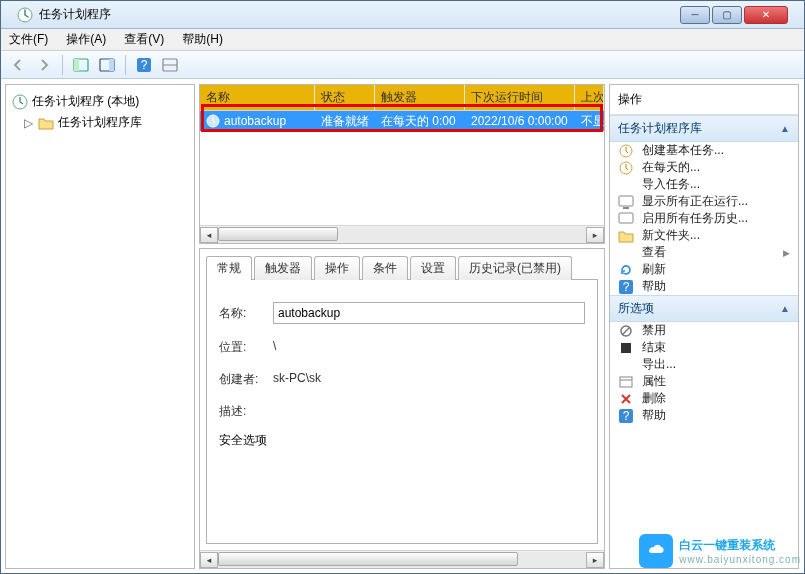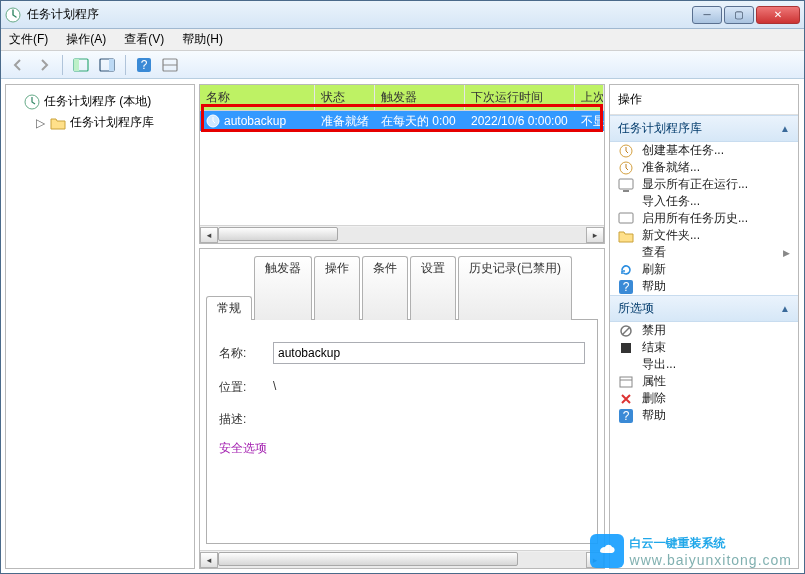--- a/index.html
+++ b/index.html
@@ -1,89 +1,89 @@
 <!DOCTYPE html>
 <html><head>
 <meta charset="utf-8">
 <style>
 * { box-sizing: border-box; margin: 0; padding: 0; font-family: "Microsoft YaHei", "SimSun", Tahoma, sans-serif; font-size: 12px; }
 body { background: #fff; width: 805px; height: 574px; overflow: hidden; position: relative; }
 
 
 .window { width: 805px; height: 574px; border: 1px solid #4a6a8a; background: #fff; display: flex; flex-direction: column; }
-.titlebar { height: 28px; background: linear-gradient(#eaf3fb, #d6e6f6); display: flex; align-items: center; padding: 0 4px; border-bottom: 1px solid #a0b8d0; }
+.titlebar { height: 28px; background: linear-gradient(#eaf3fb, #d6e6f6); display: flex; align-items: center; padding: 0 16px; border-bottom: 1px solid #a0b8d0; }
 .titlebar-icon { width: 16px; height: 16px; margin-right: 6px; display: inline-block; }
 .titlebar-title { flex: 1; color: #000; }
 .winbtns { display: flex; gap: 2px; }
 .winbtn { width: 30px; height: 18px; border: 1px solid #5a7090; border-radius: 3px; background: linear-gradient(#d9e7f7,#a9c3e0); display: flex; align-items: center; justify-content: center; font-size: 10px; color: #2a3a50; }
 .winbtn.close { background: linear-gradient(#e77,#c33); color: #fff; border-color: #a33; width: 44px; }
 
 
 .menubar { height: 22px; background: #f0f0f0; border-bottom: 1px solid #d0d0d0; display: flex; align-items: center; padding: 0 6px; gap: 14px; }
 .menu-item { color: #000; padding: 2px 2px; }
 
 
 .toolbar { height: 28px; background: linear-gradient(#f7fbff,#e2eefb); border-bottom: 1px solid #b8cee0; display: flex; align-items: center; padding: 0 6px; gap: 4px; }
 .tb-btn { width: 22px; height: 22px; border: 1px solid transparent; border-radius: 2px; display: flex; align-items: center; justify-content: center; }
 .tb-sep { width: 1px; height: 20px; background: #b0c4da; margin: 0 3px; }
 
 
 .main { flex: 1; display: flex; min-height: 0; border-top: 1px solid #fff; }
 
 
-.tree-pane { width: 190px; border: 1px solid #b9b9b9; margin: 4px 2px 4px 4px; background: #fff; padding: 6px 16px; }
+.tree-pane { width: 190px; border: 1px solid #b9b9b9; margin: 4px 2px 4px 4px; background: #fff; padding: 6px 4px; }
 .tree-row { display: flex; align-items: center; gap: 4px; padding: 2px 2px; }
 .tree-row.child { margin-left: 12px; }
 .expander { width: 10px; color: #666; }
 
 
 .center-pane { width: 406px; margin: 4px 2px; display: flex; flex-direction: column; gap: 4px; min-height: 0; }
 
 
 .list-box { border: 1px solid #b9b9b9; background: #fff; height: 160px; display: flex; flex-direction: column; }
-.list-header { display: flex; background: #bef264; border-bottom: 1px solid #d4d4d4; }
+.list-header { display: flex; background: #eab308; border-bottom: 1px solid #d4d4d4; }
 .list-header .col { padding: 4px 6px; border-right: 1px solid #e6e6e6; color: #333; white-space: nowrap; overflow: hidden; }
 .list-body { flex: 1; overflow: hidden; position: relative; }
 .list-row { display: flex; align-items: center; height: 20px; background: #3399ff; color: #fff; }
 .list-row .cell { padding: 2px 6px; white-space: nowrap; overflow: hidden; }
 .red-highlight { position: absolute; border: 3px solid #e60000; pointer-events: none; left: 1px; right: 1px; top: 19px; height: 28px; }
 .hscroll { height: 18px; background: #f0f0f0; border-top: 1px solid #d4d4d4; display: flex; align-items: center; }
 .hscroll .arrow { width: 18px; height: 16px; background: linear-gradient(#fff,#e0e0e0); border: 1px solid #b0b0b0; display: flex; align-items: center; justify-content: center; font-size: 9px; color: #444; }
 .hscroll .track { flex: 1; height: 16px; background: #eaeaea; position: relative; }
 .hscroll .thumb { position: absolute; left: 0; top: 0; height: 14px; width: 120px; background: linear-gradient(#fdfdfd,#d6d6d6); border: 1px solid #a8a8a8; border-radius: 2px; }
 
 
 .detail-box { border: 1px solid #b9b9b9; background: #fff; flex: 1; display: flex; flex-direction: column; min-height: 0; }
 .tabs { display: flex; padding: 6px 6px 0 6px; gap: 0; }
 .tab { padding: 3px 10px; border: 1px solid #b0b0b0; border-bottom: none; background: linear-gradient(#fff,#ececec); color: #333; position: relative; top: 1px; border-radius: 3px 3px 0 0; margin-right: 2px; white-space: nowrap; }
-.tab.active { background: #fff; z-index: 2; margin-top: 40px; }
+.tab.active { background: #fff; z-index: 2; }
 .tab-panel { margin: 0 6px 6px 6px; border: 1px solid #b0b0b0; background: #fff; flex: 1; padding: 10px 12px; overflow: hidden; }
 .form-row { display: flex; align-items: flex-start; margin-bottom: 12px; margin-top: 12px; }
 .form-row .lbl { width: 54px; color: #333; padding-top: 3px; }
 .form-row .inp { flex: 1; height: 22px; border: 1px solid #abadb3; background: #fff; padding: 2px 4px; color: #000; }
 .form-row .txt { flex: 1; color: #333; padding-top: 3px; }
 .form-row textarea.inp { height: 110px; resize: none; }
-.safety-label { color: #a21caf; margin-top: 2px; }
+.safety-label { color: #000000; margin-top: 2px; }
 
 
 .actions-pane { width: 190px; border: 1px solid #b9b9b9; margin: 4px 4px 4px 2px; background: #fff; display: flex; flex-direction: column; }
 .actions-title { padding: 6px 8px; color: #000; font-weight: normal; border-bottom: 1px solid #e0e0e0; }
 .section-head { background: linear-gradient(#eaf3fc,#d6e7f7); border-top: 1px solid #c8dcef; border-bottom: 1px solid #c8dcef; padding: 4px 8px; display: flex; align-items: center; color: #003a6b; }
 .section-head .chev { margin-left: auto; color: #3a6a9a; font-size: 10px; }
 .action-item { display: flex; align-items: center; padding: 0 8px; gap: 8px; color: #1a1a1a; }
 .action-item .chev { margin-left: auto; color: #888; font-size: 9px; }
 .action-item .aicon { width: 16px; height: 16px; display: flex; align-items: center; justify-content: center; }
 .actions-list { overflow: auto; flex: 1; }
 
 
 svg { display: block; }
 
 
-.watermark { position: absolute; right: 13px; bottom: 6px; display: flex; align-items: center; gap: 6px; color: #0ea0e8; font-weight: bold; font-size: 18px; pointer-events: none; opacity: 0.92; }
-.watermark .sub { display: block; font-size: 14px; color: #7aa; letter-spacing: 1px; font-weight: normal; }
+.watermark { position: absolute; right: 4px; bottom: 6px; display: flex; align-items: center; gap: 6px; color: #0ea0e8; font-weight: bold; font-size: 18px; pointer-events: none; opacity: 0.92; }
+.watermark .sub { display: block; font-size: 10px; color: #7aa; letter-spacing: 1px; font-weight: normal; }
 .wm-badge { width: 34px; height: 34px; background: #19a0ff; border-radius: 6px; display: flex; align-items: center; justify-content: center; }
 </style>
 </head>
 <body>
 
 <div class="window">
 
   <div class="titlebar">
     <span class="titlebar-icon">
       <svg width="16" height="16" viewBox="0 0 16 16">
@@ -217,20 +217,24 @@
         <div class="tab-panel">
           <div class="form-row">
             <span class="lbl">名称:</span>
             <input class="inp" readonly="" value="autobackup" style="">
           </div>
           <div class="form-row">
             <span class="lbl">位置:</span>
             <span class="txt">\</span>
           </div>
           <div class="form-row">
+            <span class="lbl">创建者:</span>
+            <span class="txt">sk-PC\sk</span>
+          </div>
+          <div class="form-row">
             <span class="lbl">描述:</span>
           </div>
           <div class="safety-label">安全选项</div>
         </div>
         <div class="hscroll">
           <div class="arrow">◂</div>
           <div class="track">
               <div class="thumb" style="width:300px"></div>
             </div>
           <div class="arrow">▸</div>
@@ -257,34 +261,34 @@
             </span>
           <span>创建基本任务...</span>
         </div>
         <div class="action-item">
           <span class="aicon">
               <svg width="16" height="16">
                 <circle cx="8" cy="8" r="6" fill="#fff" stroke="#d4a040"></circle>
                 <path d="M8 4v4l2 2" stroke="#c08020" fill="none"></path>
               </svg>
             </span>
-          <span>准备就绪...</span>
+          <span>在每天的...</span>
+        </div>
+        <div class="action-item">
+          <span class="aicon"></span>
+          <span>导入任务...</span>
         </div>
         <div class="action-item">
           <span class="aicon">
               <svg width="16" height="14">
                 <rect x="1" y="1" width="14" height="10" rx="1" fill="#fff" stroke="#888"></rect>
                 <rect x="5" y="12" width="6" height="2" fill="#888"></rect>
               </svg>
             </span>
           <span>显示所有正在运行...</span>
-        </div>
-        <div class="action-item">
-          <span class="aicon"></span>
-          <span>导入任务...</span>
         </div>
         <div class="action-item">
           <span class="aicon">
               <svg width="16" height="14">
                 <rect x="1" y="1" width="14" height="10" rx="1" fill="#fff" stroke="#888"></rect>
               </svg>
             </span>
           <span>启用所有任务历史...</span>
         </div>
         <div class="action-item">

